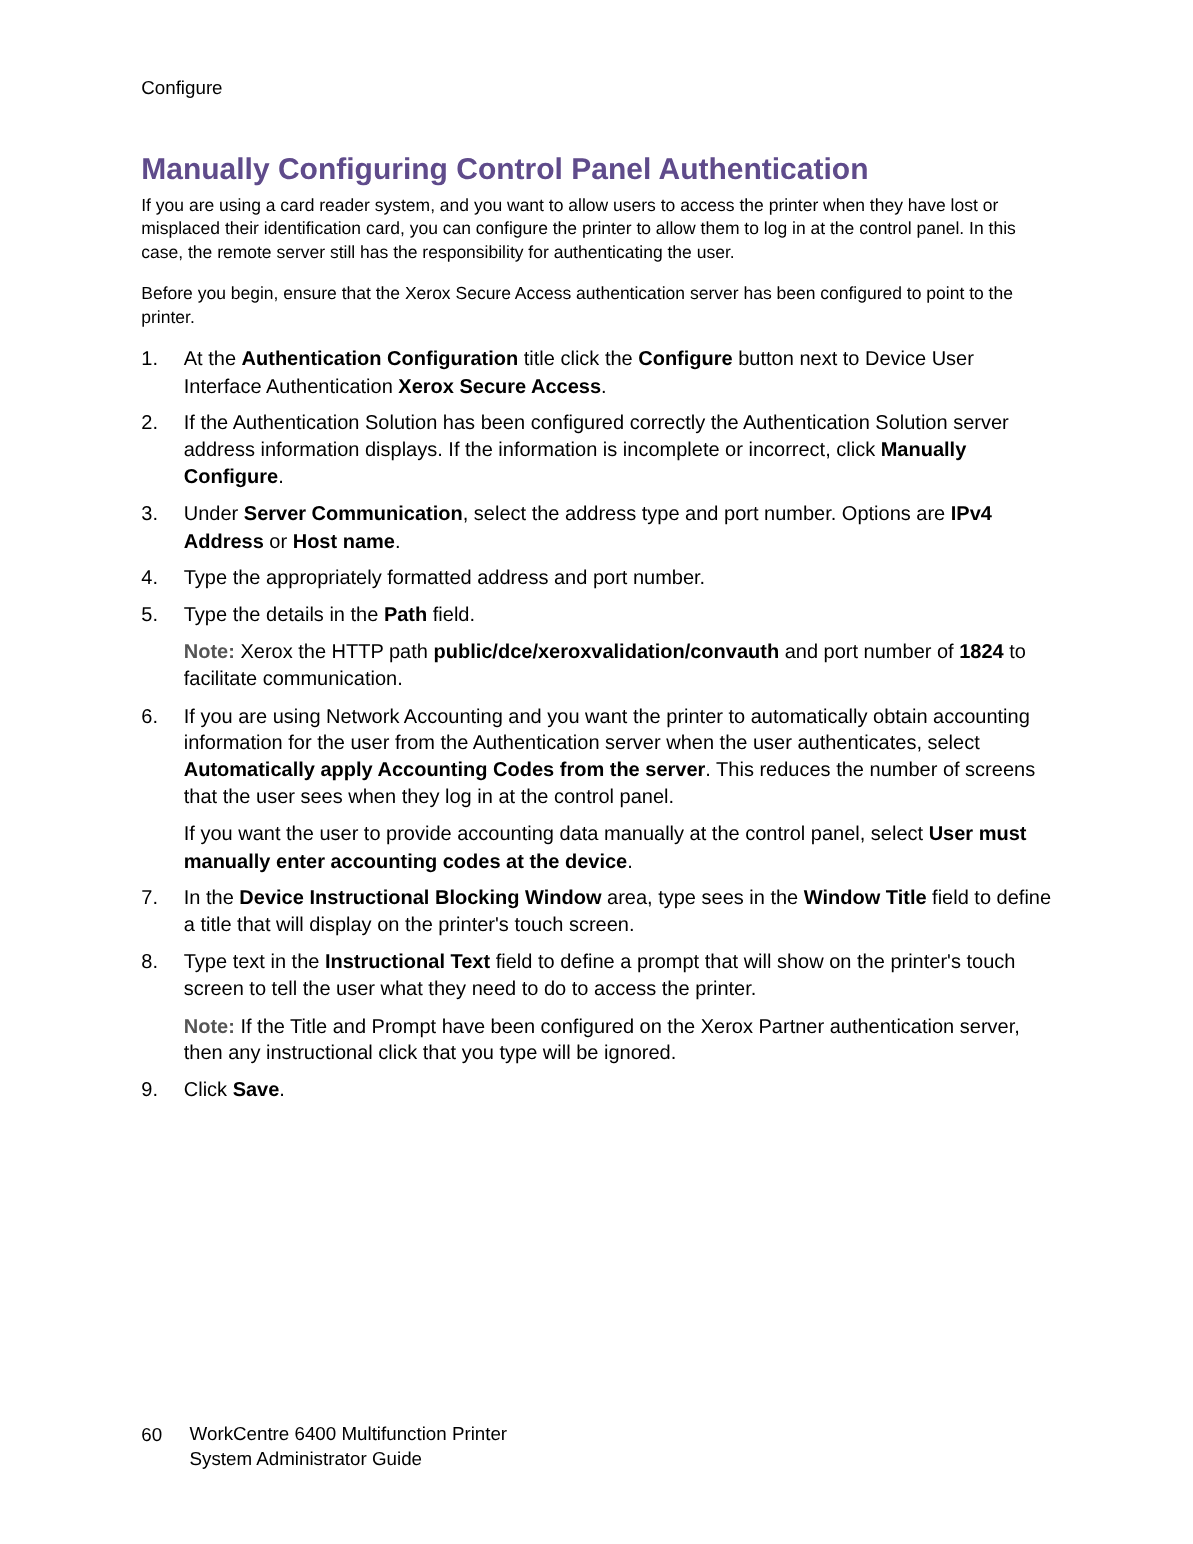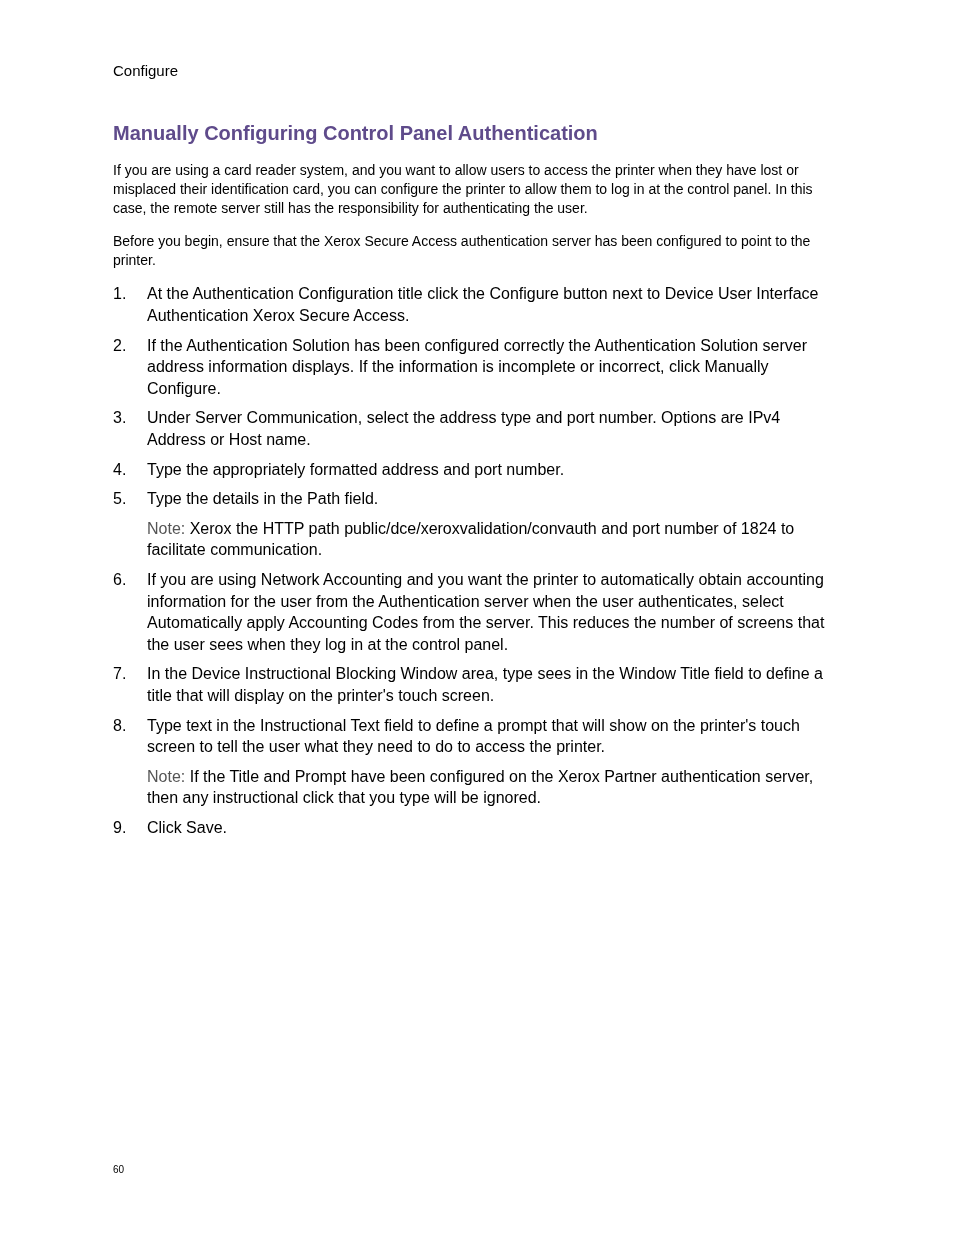--- a/index.html
+++ b/index.html
@@ -12,24 +12,24 @@
       width: 954px;
       height: 1235px;
       position: relative;
       padding: 60px 113px 0 113px;
     }
     .header-label {
       font-size: 15px;
       margin-bottom: 38px;
     }
     .heading {
-      font-size: 20px;
+      font-size: 24px;
       font-weight: bold;
       color: #5F4B8B;
-      margin-bottom: 14px;
+      margin-bottom: 2px;
     }
     .para {
       font-size: 14px;
       margin-bottom: 14px;
       line-height: 1.35;
     }
     ol {
       list-style: none;
       counter-reset: item;
       margin: 0;
@@ -44,34 +44,34 @@
       counter-increment: item;
       content: counter(item) ".";
       position: absolute;
       left: 0;
       top: 0;
     }
     .sub {
       margin-top: 8px;
       line-height: 1.35;
     }
-    .note-label { color: #555; }
+    .note-label { color: #555; font-weight: bold; }
     .footer {
       position: absolute;
       left: 113px;
       bottom: 58px;
-      font-size: 10px;
+      font-size: 15px;
       display: flex;
       align-items: flex-start;
       gap: 22px;
       margin-top: 12px;
     }
     .page-num { }
     .footer-lines { line-height: 1.3; }
-    b { font-weight: normal; }
+    b { font-weight: bold; }
   </style>
 </head>
 <body>
 
 <div class="header-label">Configure</div>
 
 <div class="heading">Manually Configuring Control Panel Authentication</div>
 
 <p class="para">If you are using a card reader system, and you want to allow users to access the printer when they have lost or misplaced their identification card, you can configure the printer to allow them to log in at the control panel. In this case, the remote server still has the responsibility for authenticating the user.</p>
 <p class="para">Before you begin, ensure that the Xerox Secure Access authentication server has been configured to point to the printer.</p>
@@ -90,30 +90,37 @@
     <span>Type the appropriately formatted address and port number.</span>
   </li>
   <li>
     <span>Type the details in the </span><b>Path</b><span> field.</span>
     <div class="sub">
       <span class="note-label">Note:</span><span> Xerox the HTTP path </span><b>public/dce/xeroxvalidation/convauth</b><span> and port number of </span><b>1824</b><span> to facilitate communication.</span>
     </div>
   </li>
   <li>
     <span>If you are using Network Accounting and you want the printer to automatically obtain accounting information for the user from the Authentication server when the user authenticates, select </span><b>Automatically apply Accounting Codes from the server</b><span>. This reduces the number of screens that the user sees when they log in at the control panel.</span>
+    <div class="sub">
+      <span>If you want the user to provide accounting data manually at the control panel, select </span><b>User must manually enter accounting codes at the device</b><span>.</span>
+    </div>
   </li>
   <li>
     <span>In the </span><b>Device Instructional Blocking Window</b><span> area, type sees in the </span><b>Window Title</b><span> field to define a title that will display on the printer's touch screen.</span>
   </li>
   <li>
     <span>Type text in the </span><b>Instructional Text</b><span> field to define a prompt that will show on the printer's touch screen to tell the user what they need to do to access the printer.</span>
     <div class="sub">
       <span class="note-label">Note:</span><span> If the Title and Prompt have been configured on the Xerox Partner authentication server, then any instructional click that you type will be ignored.</span>
     </div>
   </li>
   <li>
     <span>Click </span><b>Save</b><span>.</span>
   </li>
 </ol>
 
 <div class="footer">
   <div class="page-num">60</div>
+  <div class="footer-lines">
+    <div>WorkCentre 6400 Multifunction Printer</div>
+    <div>System Administrator Guide</div>
+  </div>
 </div>
 
 </body></html>

